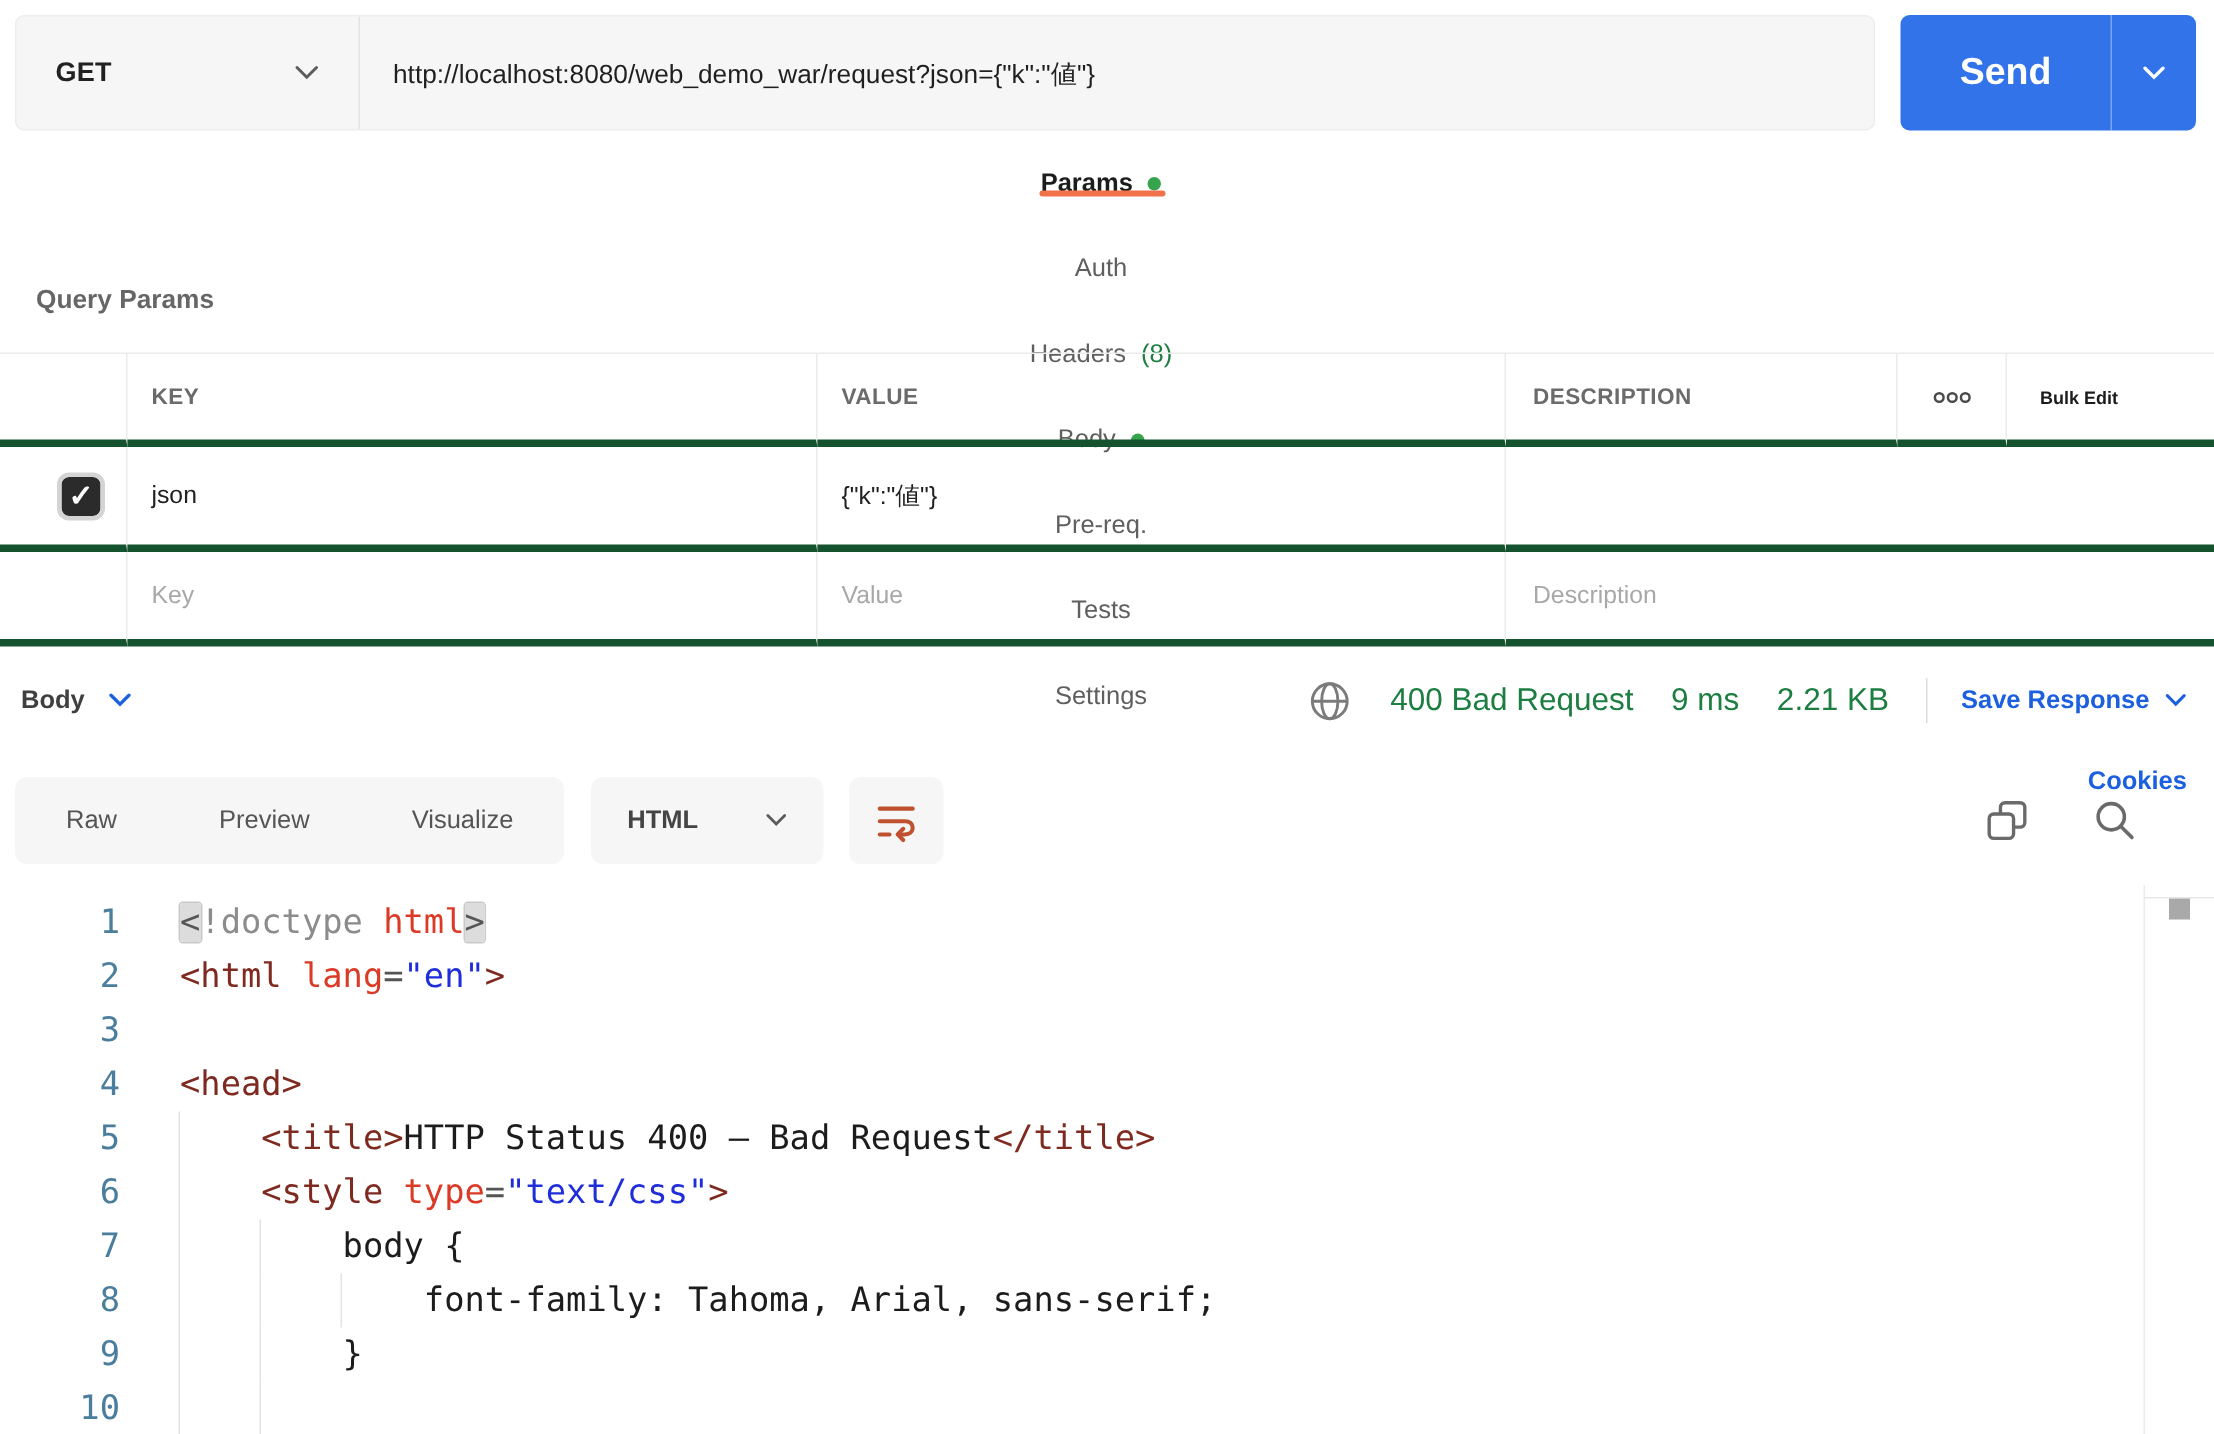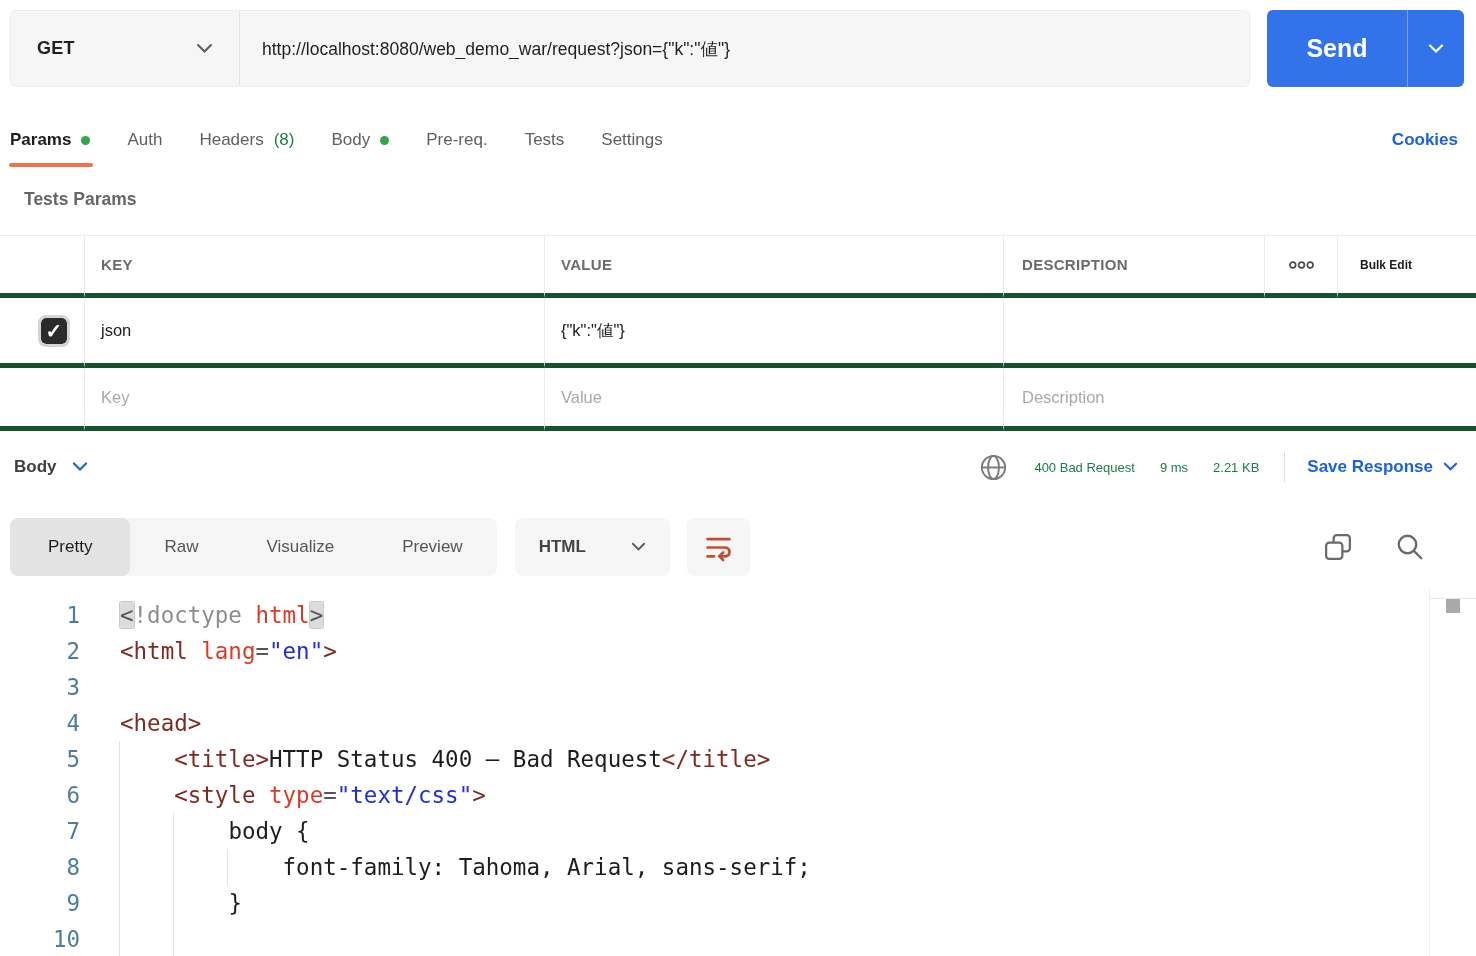--- a/index.html
+++ b/index.html
@@ -18,21 +18,21 @@
     font-size:17.5px; color:#1f1f1f; font-family:"Liberation Sans",sans-serif; }
   .send-btn { margin-left:17px; width:197px; display:flex; background:#3273e9; border-radius:6px;
     color:#fff; cursor:pointer; }
   .send-main { flex:1; display:flex; align-items:center; justify-content:center;
     font-size:25px; font-weight:700; }
   .send-div { width:1px; background:rgba(255,255,255,.35); margin:0; }
   .send-chev { width:56px; display:flex; align-items:center; justify-content:center; }
 
   
   .req-tabs { position:absolute; top:112px; left:10px; width:1448px; height:56px;
-    display:flex; align-items:center; gap:37px; }
+    display:flex; align-items:center; gap:37px;flex-direction:column; }
   .tab { position:relative; height:56px; display:flex; align-items:center; gap:10px;
     font-size:17px; color:#5f5f5f; cursor:pointer; }
   .tab.active { color:#1c1c1c; font-weight:700; }
   .tab.active::after { content:""; position:absolute; left:-1px; right:-3px; bottom:1px;
     height:4px; background:#f0714a; border-radius:2px; }
   .dot { width:9px; height:9px; border-radius:50%; background:#36a44d; }
   .tab .count { color:#1d7e42; }
   .cookies { margin-left:auto; color:#1c60e0; font-size:17px; font-weight:700; cursor:pointer; }
 
   .section-title { position:absolute; top:189px; left:24px; font-size:17.5px; font-weight:700; color:#666; }
@@ -54,21 +54,21 @@
     background:#2b2b2b; background-clip:padding-box; display:flex; align-items:center; justify-content:center;
     cursor:pointer; }
   .checkbox span { color:#fff; font-size:20px; font-weight:700; line-height:1; }
 
   
   .resp-header { position:absolute; top:437px; left:14px; width:1444px; height:60px;
     display:flex; align-items:center; }
   .resp-body-label { display:flex; align-items:center; gap:15px; cursor:pointer; }
   .resp-body-label span { font-size:17px; font-weight:700; color:#3f3f3f; }
   .resp-meta { margin-left:auto; display:flex; align-items:center; }
-  .meta-green { color:#1d7e42; font-size:13px; }
+  .meta-green { color:#1d7e42; font-size:21px; }
   .resp-meta .gap { margin-left:25px; }
   .meta-div { width:1px; height:30px; background:#ddd; margin:0 22px 0 25px; }
   .save-resp { display:flex; align-items:center; gap:10px; color:#1c60e0; font-size:17px;
     font-weight:700; cursor:pointer; }
 
   
   .resp-toolbar { position:absolute; top:518px; left:10px; width:1448px; height:58px;
     display:flex; align-items:center; }
   .seg-group { display:flex; height:58px; background:#f6f6f6; border-radius:8px; overflow:hidden; }
   .seg { display:flex; align-items:center; padding:0 34px; font-size:17px; color:#555; cursor:pointer; }
@@ -151,21 +151,21 @@
     </div>
     <div class="tab">
       <span>Tests</span>
     </div>
     <div class="tab">
       <span>Settings</span>
     </div>
     <span class="cookies">Cookies</span>
   </div>
 
-  <div class="section-title">Tests Params</div>
+  <div class="section-title">Query Params</div>
 
   <div class="params-table">
 
     <div class="cell head br"></div>
     <div class="cell head br pad">KEY</div>
     <div class="cell head br pad">VALUE</div>
     <div class="cell head br pad2">DESCRIPTION</div>
     <div class="cell br center">
       <svg width="27" height="10" viewBox="0 0 28 10">
         <circle cx="5" cy="5" r="3" fill="none" stroke="#4a4a4a" stroke-width="1.7"></circle>
@@ -211,24 +211,23 @@
         <span>Save Response</span>
         <svg width="15" height="10" viewBox="0 0 16 10">
           <path d="M2 1.5 L8 7.5 L14 1.5" fill="none" stroke="#1c60e0" stroke-width="2.2" stroke-linecap="round"></path>
         </svg>
       </div>
     </div>
   </div>
 
   <div class="resp-toolbar">
     <div class="seg-group">
-      <div class="seg active">Pretty</div>
       <div class="seg">Raw</div>
+      <div class="seg">Preview</div>
       <div class="seg">Visualize</div>
-      <div class="seg">Preview</div>
     </div>
     <div class="fmt-select">
       <span>HTML</span>
       <svg width="15" height="10" viewBox="0 0 16 10">
         <path d="M2 1.5 L8 7.5 L14 1.5" fill="none" stroke="#5c5c5c" stroke-width="2" stroke-linecap="round"></path>
       </svg>
     </div>
     <div class="wrap-btn">
       <svg width="31" height="31" viewBox="0 0 24 24">
         <g fill="none" stroke="#c0512f" stroke-width="2.1" stroke-linecap="round" stroke-linejoin="round">

